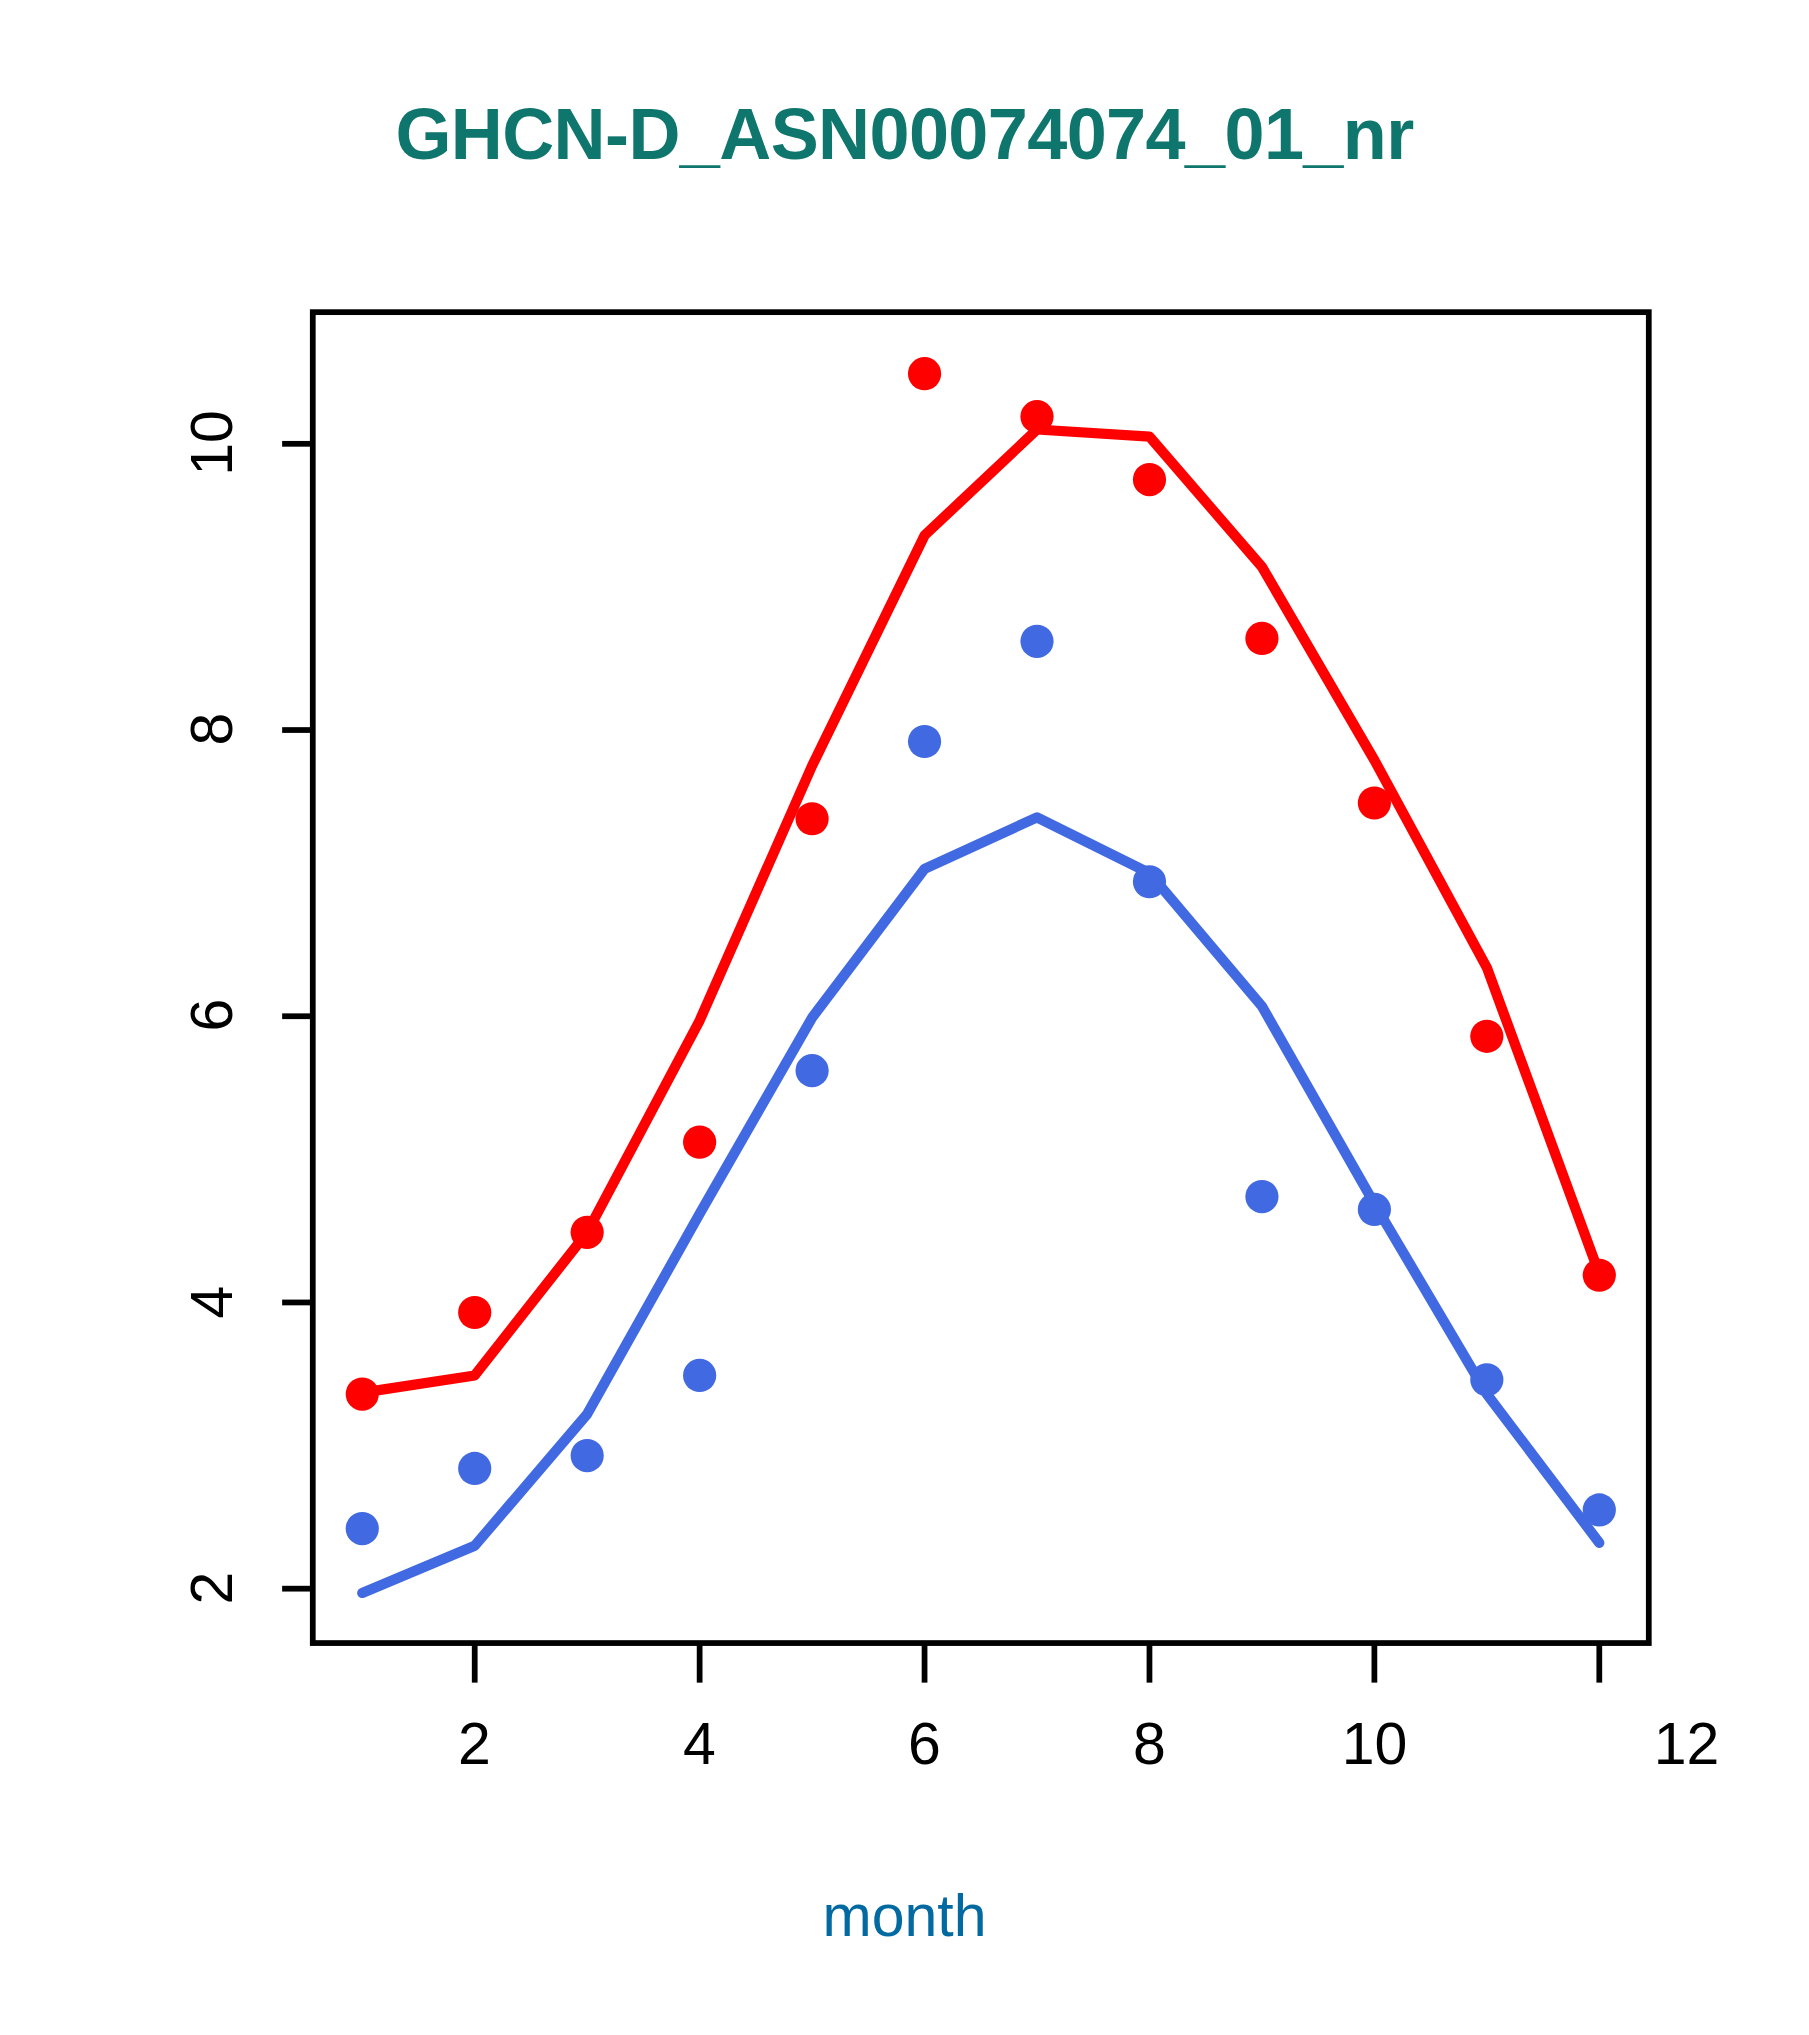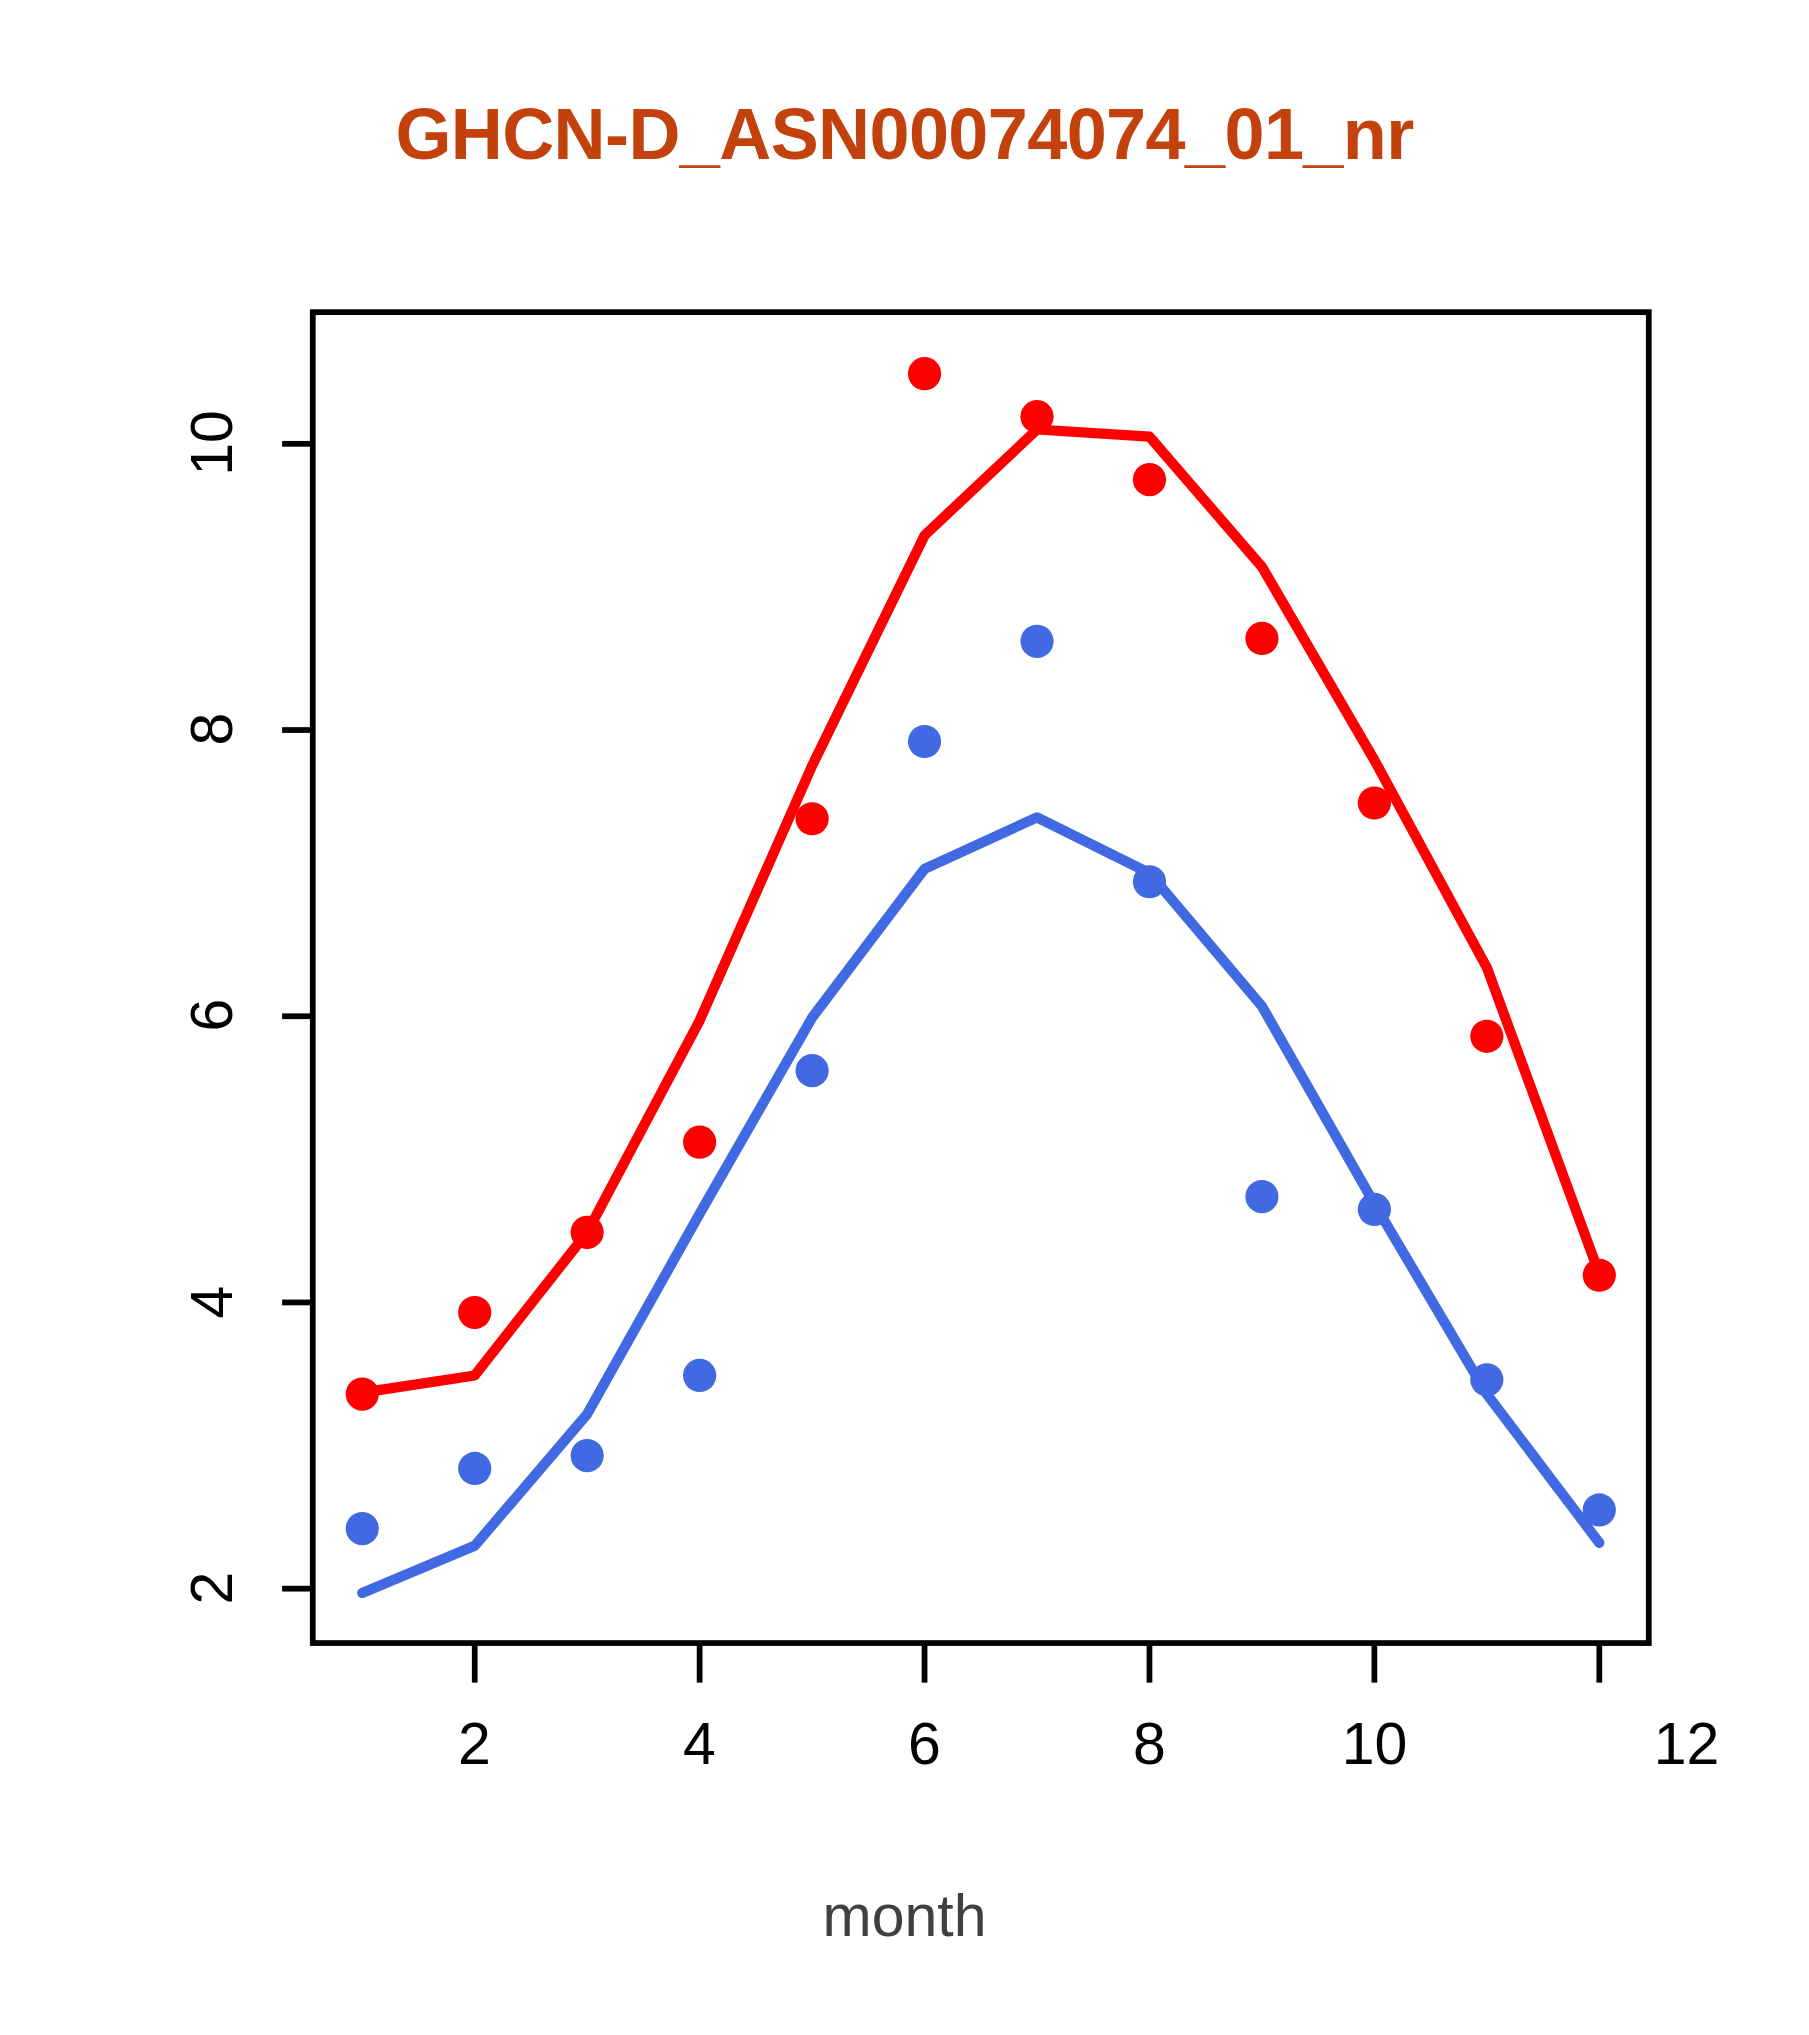--- a/index.html
+++ b/index.html
@@ -1,29 +1,29 @@
 <!DOCTYPE html>
 <html style="font-size:10.2px"><head>
 <meta charset="utf-8">
 <style>
   html,body{margin:0;padding:0;background:#ffffff;}
   body{width:1809px;height:2035px;font-family:"Liberation Sans", sans-serif;overflow:hidden;}
   .page{position:relative;width:1809px;height:2035px;background:#fff;}
 
   .chart-title{
     position:absolute;left:0;top:93px;width:1809px;text-align:center;
-    font-size:72px;font-weight:bold;color:#c2410c;letter-spacing:-0.6px;
+    font-size:72px;font-weight:bold;color:#0f766e;letter-spacing:-0.6px;
     font-family:"Liberation Sans", sans-serif;
   }
 
   .plot-wrap{position:absolute;left:0;top:0;width:1809px;height:2035px;}
 
   .xlab{
     position:absolute;left:0;top:1882px;width:1809px;text-align:center;
-    font-size:59px;color:#404040;font-family:"Liberation Sans", sans-serif;
+    font-size:59px;color:#0369a1;font-family:"Liberation Sans", sans-serif;
   }
 
   .ytick-label{
     position:absolute;font-size:59px;color:#000;
     font-family:"Liberation Sans", sans-serif;
     transform-origin:center center;
     transform:rotate(-90deg);
     white-space:nowrap;
     text-align:center;
   }

